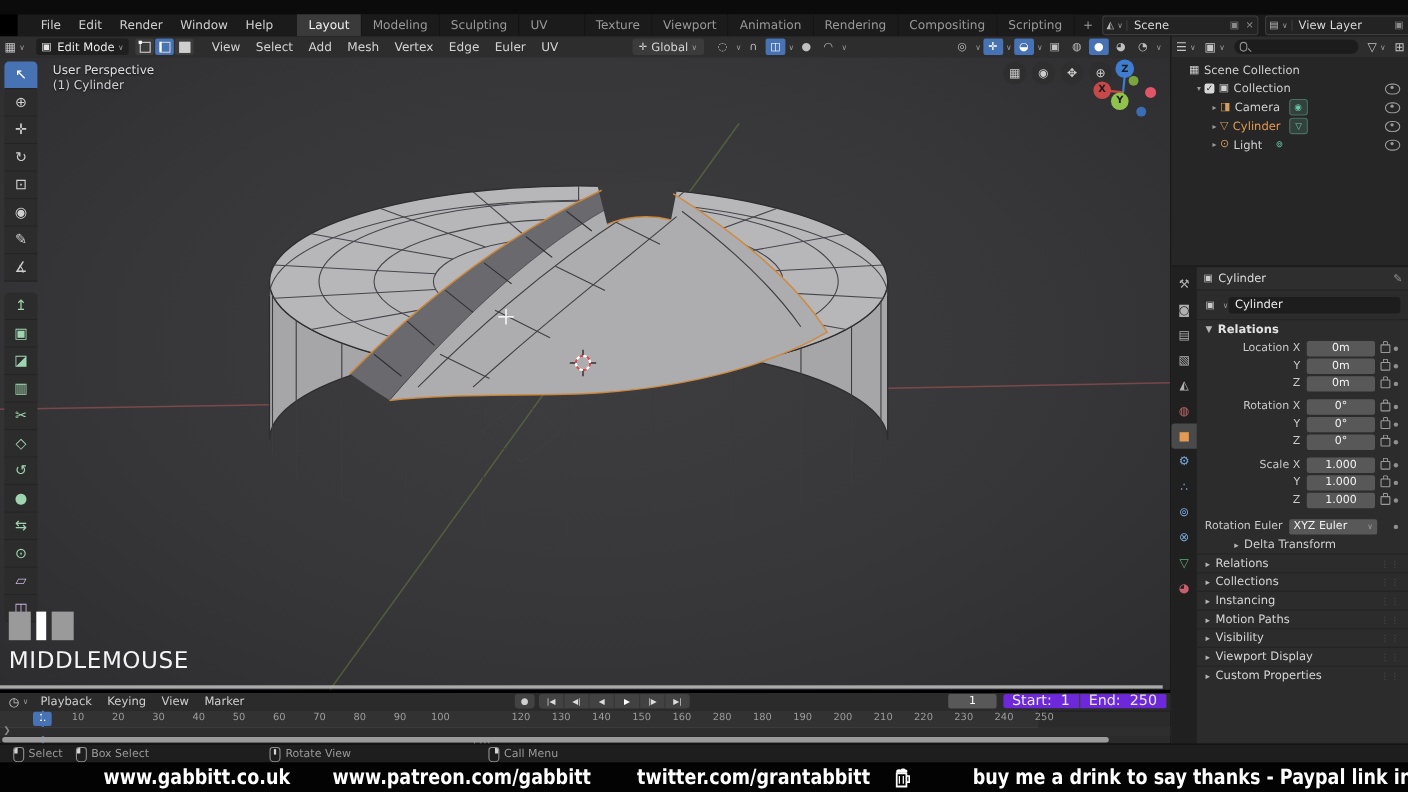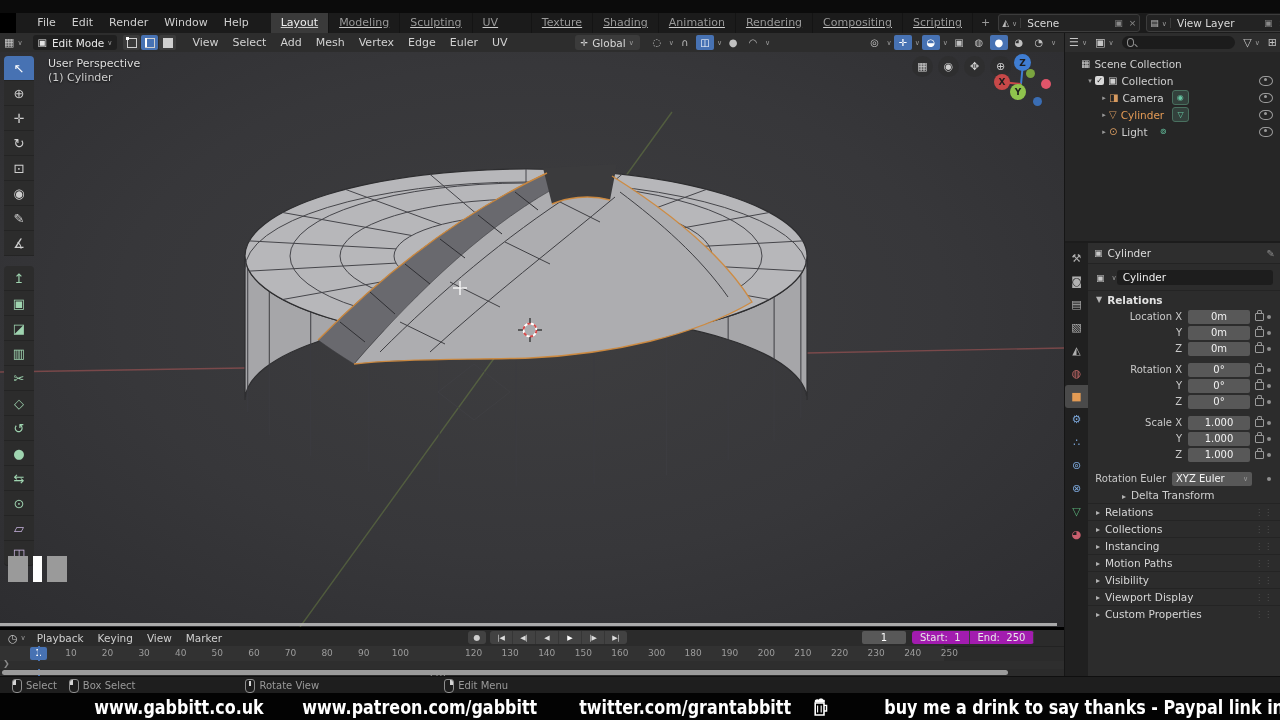--- a/index.html
+++ b/index.html
@@ -10,21 +10,21 @@
   .row{display:flex;align-items:center;}
   .caret{font-size:7px;color:#9a9a9a;margin-left:3px;}
   .tri{font-size:8px;color:#b5b5b5;margin-right:5px;}
 
   
   #letterbox{left:0;top:0;width:1280px;height:13px;background:#0b0b0b;}
   #topbar{left:0;top:13px;width:1280px;height:20px;background:#1b1b1b;border-bottom:1px solid #101010;display:flex;align-items:flex-start;margin-left:16px;}
   #blender-logo{width:15px;height:15px;margin:0 7px 0 6px;border-radius:50%;
      background:radial-gradient(circle at 42% 38%,#fff 0 2px,#2a6fb5 3px 5px,#e87d0d 6px);}
   .menu-item{padding:0 8px;color:#cfcfcf;font-size:11px;height:20px;line-height:20px;}
-  #workspaces{margin-left:14px;height:20px;display:flex;text-decoration:underline;}
+  #workspaces{margin-left:14px;height:20px;display:flex;}
   .ws-tab{padding:0 10px;line-height:20px;color:#989898;font-size:11px;border-right:1px solid #141414;background:#1b1b1b;}
   .ws-tab.active{background:#3a3a3a;color:#f0f0f0;}
   .ws-add{padding:0 8px;line-height:20px;color:#9a9a9a;}
   #topbar-right{margin-left:auto;display:flex;align-items:center;height:20px;}
   .id-block{display:flex;align-items:center;background:#232323;border:1px solid #3c3c3c;border-radius:3px;height:16px;margin-right:6px;}
   .id-block .ib-icon{font-size:9px;color:#bbb;padding:0 3px;border-right:1px solid #3c3c3c;}
   .id-block .ib-text{padding:0 6px;color:#d8d8d8;font-size:10.5px;min-width:78px;}
   .id-block .ib-btn{font-size:9px;color:#8a8a8a;padding:0 3px;}
 
   
@@ -129,21 +129,21 @@
   #tl-menus .menu-item{font-size:10.5px;height:16px;line-height:16px;padding:0 7px;}
   #tl-editor-btn{margin-left:4px;}
   #playback-ctrls{position:absolute;left:468px;top:1px;display:flex;align-items:center;}
   .pb-btn{min-width:16px;height:13px;background:#424242;color:#dcdcdc;font-size:7px;display:flex;align-items:center;justify-content:center;padding:0 3px;border-right:1px solid #363636;}
   .pb-btn.first{border-radius:3px 0 0 3px;}
   .pb-btn.last{border-radius:0 3px 3px 0;border-right:none;}
   .pb-btn.play{color:#fff;}
   #record-btn{width:18px;height:13px;border-radius:3px;background:#424242;color:#cfcfcf;font-size:8px;display:flex;align-items:center;justify-content:center;margin-right:4px;}
   #frame-field{position:absolute;left:862px;top:1px;width:44px;height:13px;background:#585858;border-radius:2px;color:#fff;font-size:10px;text-align:center;line-height:13px;}
   #range-group{position:absolute;left:912px;top:1px;display:flex;height:13px;border-radius:3px;overflow:hidden;}
-  #range-group .rg{background:#a21caf;color:#e8e8e8;font-size:10px;line-height:13px;padding:0 8px;border-right:1px solid #3c3c3c;}
+  #range-group .rg{background:#6d28d9;color:#e8e8e8;font-size:13px;line-height:13px;padding:0 8px;border-right:1px solid #3c3c3c;}
   #scrub{position:absolute;left:0;top:16px;width:944px;height:15px;background:#323232;border-bottom:4px solid #c4b5fd;}
   .tick-label{position:absolute;top:2px;transform:translateX(-50%);font-size:9px;color:#9c9c9c;}
   #cur-frame-marker{position:absolute;left:30px;top:1px;width:17px;height:13px;background:#4772b3;border-radius:2px;color:#fff;font-size:9px;text-align:center;line-height:13px;font-weight:bold;}
   #cur-frame-line{position:absolute;left:38px;top:16px;width:2px;height:30px;background:#4772b3;}
   #tl-track{position:absolute;left:0;top:31px;width:1064px;height:8px;background:#2e2e2e;}
   #tl-track .expander{position:absolute;left:3px;top:-2px;color:#8a8a8a;font-size:8px;}
   #tl-scrollbar{position:absolute;left:2px;top:40px;width:1006px;height:5px;border-radius:3px;background:#9b9b9b;}
 
   
   #statusbar{left:0;top:676px;width:1280px;height:17px;background:#1e1e1e;border-top:1px solid #0f0f0f;display:flex;align-items:center;}
@@ -174,21 +174,21 @@
       <span class="menu-item">Render</span>
       <span class="menu-item">Window</span>
       <span class="menu-item">Help</span>
     </div>
   <div id="workspaces">
       <div class="ws-tab active">Layout</div>
       <div class="ws-tab">Modeling</div>
       <div class="ws-tab">Sculpting</div>
       <div class="ws-tab">UV Editing</div>
       <div class="ws-tab">Texture Paint</div>
-      <div class="ws-tab">Shading</div>
+      <div class="ws-tab">Viewport</div>
       <div class="ws-tab">Animation</div>
       <div class="ws-tab">Rendering</div>
       <div class="ws-tab">Compositing</div>
       <div class="ws-tab">Scripting</div>
     </div>
   <div class="ws-add">+</div>
   <div id="topbar-right">
     <div class="id-block">
       <span class="ib-icon">◭<span class="caret">∨</span></span>
       <span class="ib-text">Scene</span>
@@ -449,20 +449,21 @@
     <div class="ball" style="left:66px;top:27px;width:10px;height:10px;background:#e0556a;"></div>
     <div class="ball" style="left:58px;top:45px;width:9px;height:9px;background:#3a6db3;"></div>
   </div>
 
   <div class="abs" id="keycast">
     <div class="keys">
       <div class="k1"></div>
       <div class="k2"></div>
       <div class="k3"></div>
     </div>
+    <div class="label">MIDDLEMOUSE</div>
   </div>
 
   <div class="abs" id="vp-progress"></div>
 </div>
 
 <div class="abs" id="right-col">
   <div id="outliner">
       <div class="ol-row" style="padding-left: 6px;">
         <span class="caret-col"></span>
         <span class="ob-icon" style="color: rgb(207, 207, 207);">▦</span>
@@ -688,21 +689,21 @@
         <span class="tick-label" style="left: 290.54px;">70</span>
         <span class="tick-label" style="left: 327.14px;">80</span>
         <span class="tick-label" style="left: 363.74px;">90</span>
         <span class="tick-label" style="left: 400.34px;">100</span>
         <span class="tick-label" style="left: 436.94px; margin-top: 24px;">110</span>
         <span class="tick-label" style="left: 473.54px;">120</span>
         <span class="tick-label" style="left: 510.14px;">130</span>
         <span class="tick-label" style="left: 546.74px;">140</span>
         <span class="tick-label" style="left: 583.34px;">150</span>
         <span class="tick-label" style="left: 619.94px;">160</span>
-        <span class="tick-label" style="left: 656.54px;">300</span>
+        <span class="tick-label" style="left: 656.54px;">280</span>
         <span class="tick-label" style="left: 693.14px;">180</span>
         <span class="tick-label" style="left: 729.74px;">190</span>
         <span class="tick-label" style="left: 766.34px;">200</span>
         <span class="tick-label" style="left: 802.94px;">210</span>
         <span class="tick-label" style="left: 839.54px;">220</span>
         <span class="tick-label" style="left: 876.14px;">230</span>
         <span class="tick-label" style="left: 912.74px;">240</span>
         <span class="tick-label" style="left: 949.34px;">250</span>
       </div>
     <div id="cur-frame-marker">1</div>
@@ -731,21 +732,21 @@
       <span class="sb-item">
         <span class="mouse middle">
           <i></i>
         </span>
         <span>Rotate View</span>
       </span>
       <span class="sb-item">
         <span class="mouse right">
           <i></i>
         </span>
-        <span>Edit Menu</span>
+        <span>Call Menu</span>
       </span>
     </div>
 </div>
 
 <div class="abs" id="banner">
   <span class="banner-item">www.gabbitt.co.uk</span>
   <span class="banner-item">www.patreon.com/gabbitt</span>
   <span class="banner-item">twitter.com/grantabbitt</span>
   <span id="banner-last">
     <svg width="16" height="20" viewBox="0 0 20 24">

